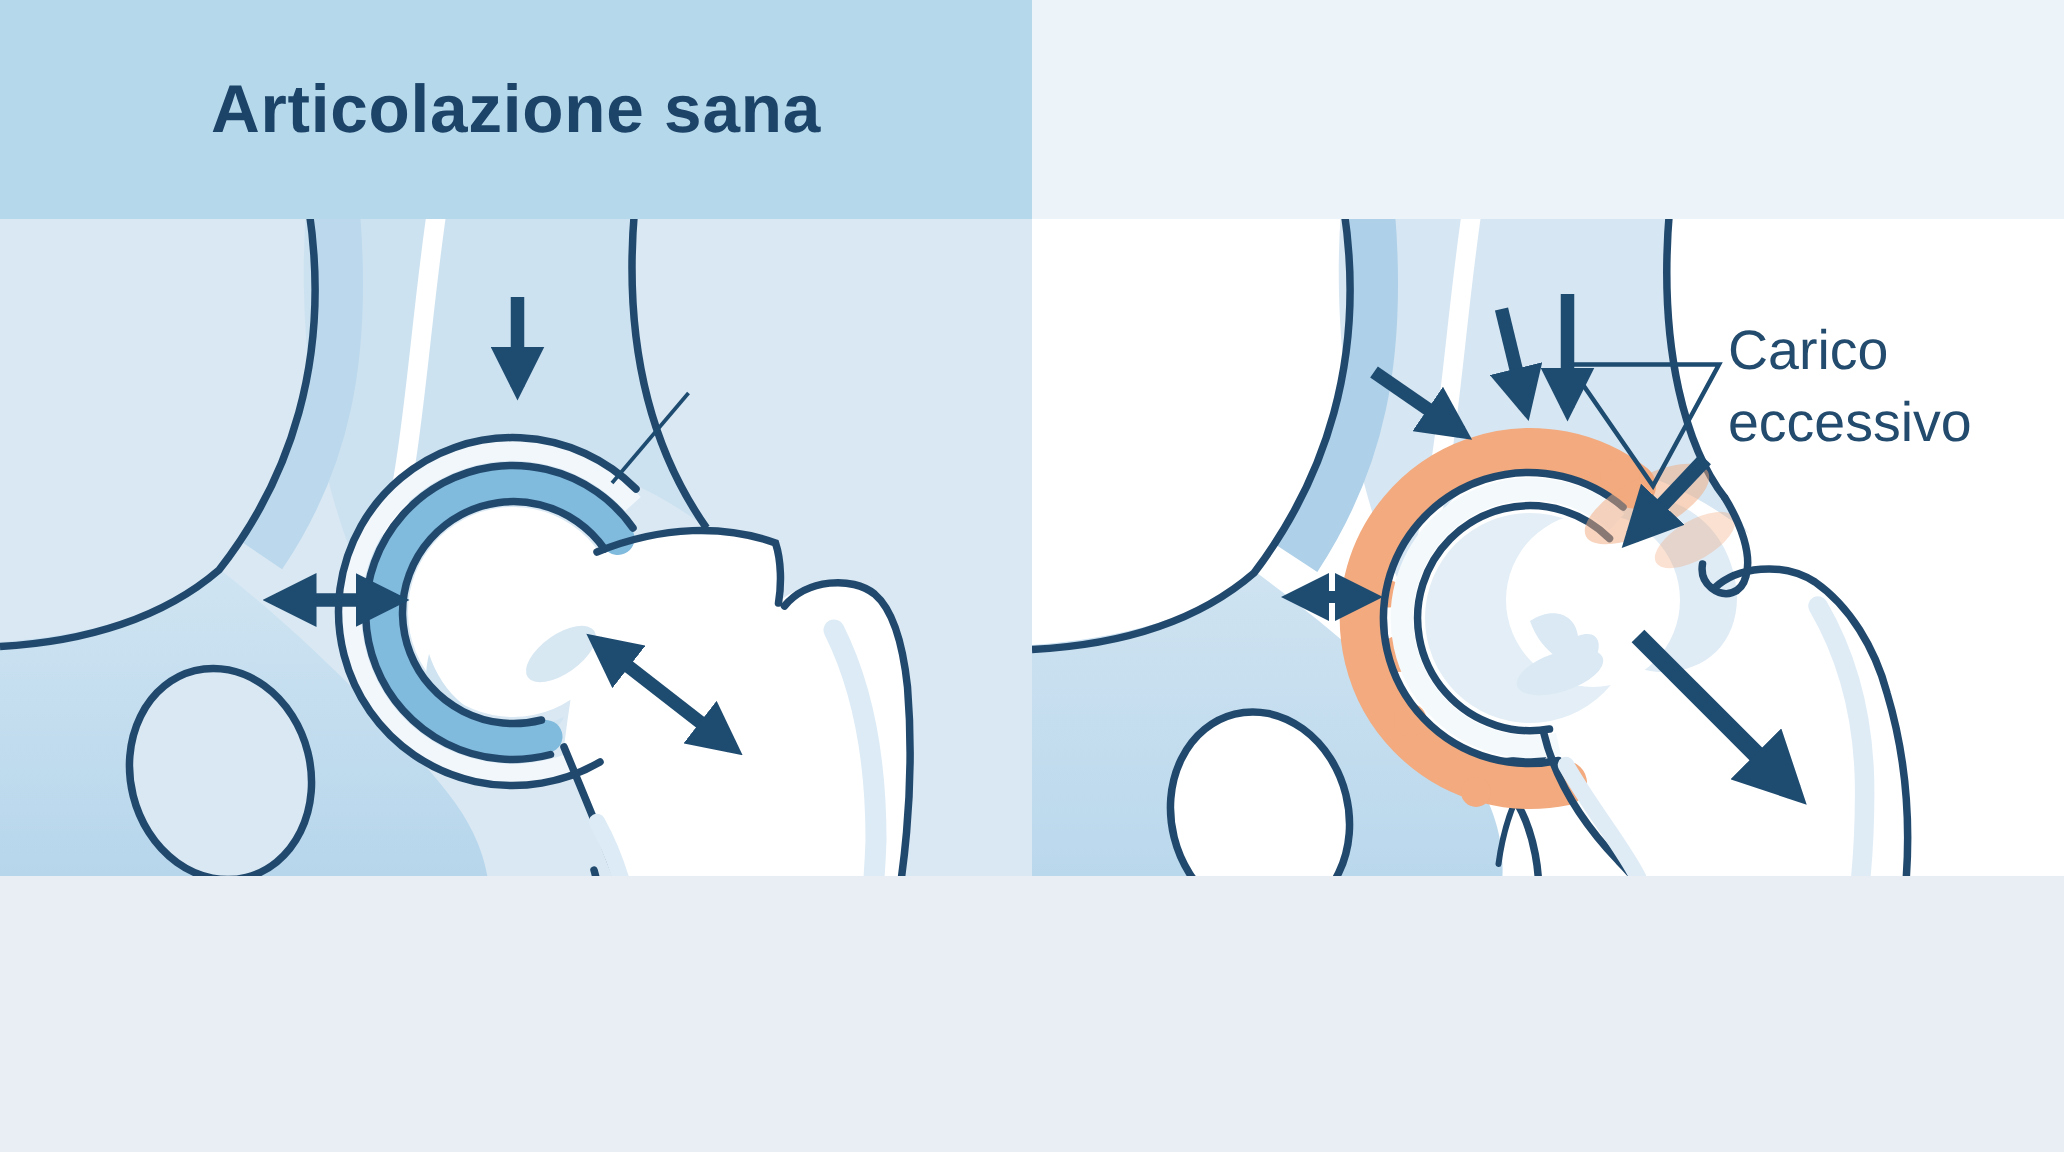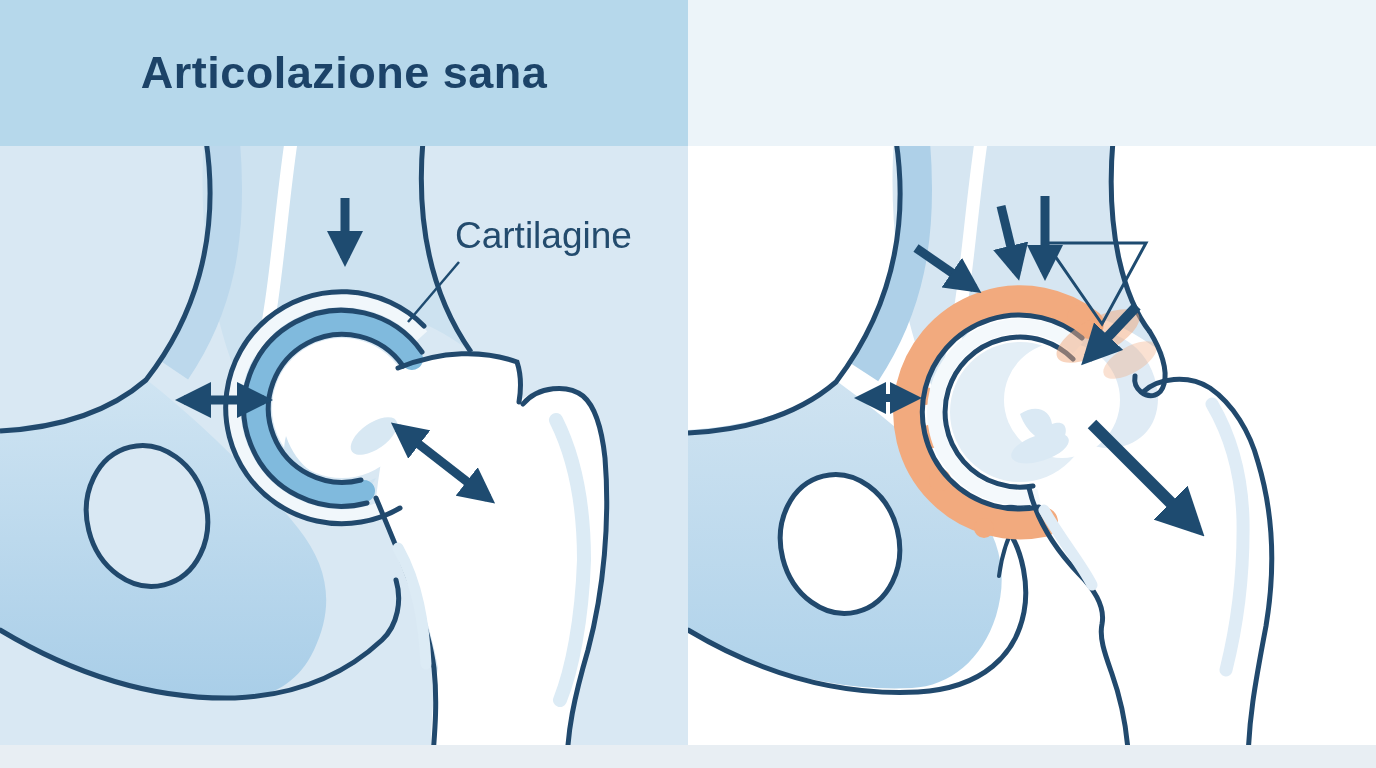--- a/index.html
+++ b/index.html
@@ -1,17 +1,17 @@
 <!DOCTYPE html>
 <html><head>
 <meta charset="utf-8">
 <style>
   html,body{margin:0;padding:0;background:#e8eef3;}
   #stage{
-    position:relative;width:1376px;height:745px;overflow:hidden;
+    position:relative;width:1376px;height:584px;overflow:hidden;
     font-family:"Liberation Sans", sans-serif;
     background:#fff;
   }
   .panel{position:absolute;top:0;width:688px;height:768px;}
   #panel-left{left:0;}
   #panel-right{left:688px;}
   svg{display:block;}
   .header-title{
     position:absolute;top:0;height:146px;width:688px;
     display:flex;align-items:center;justify-content:center;
@@ -165,15 +165,15 @@
         <line x1="174" y1="398" x2="226" y2="398" stroke-width="8" marker-start="url(#arrR)" marker-end="url(#arrR)"></line>
         <line x1="404" y1="424" x2="508" y2="528" stroke-width="12" marker-end="url(#arrR)"></line>
       </g>
 
       <rect x="0" y="0" width="688" height="146" fill="#ecf4f9"></rect>
     </svg>
   </div>
 
   <div class="header-title" id="title-left">Articolazione sana</div>
 
-  <div class="anno" id="label-cartilagine">Cartilagine</div>
+  <div class="anno" id="label-carico"><span>Carico</span><br><span>eccessivo</span></div>
 
 </div>
 
 </body></html>

